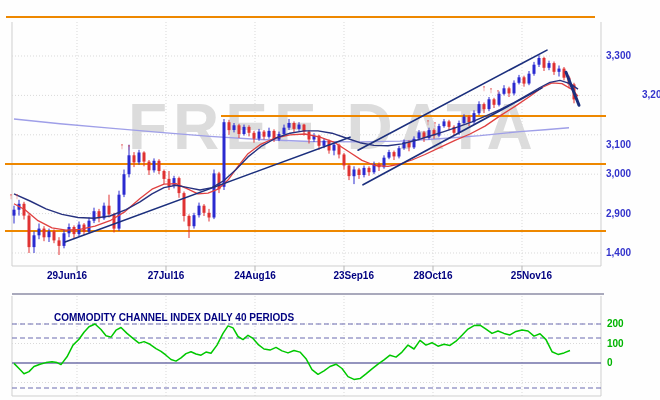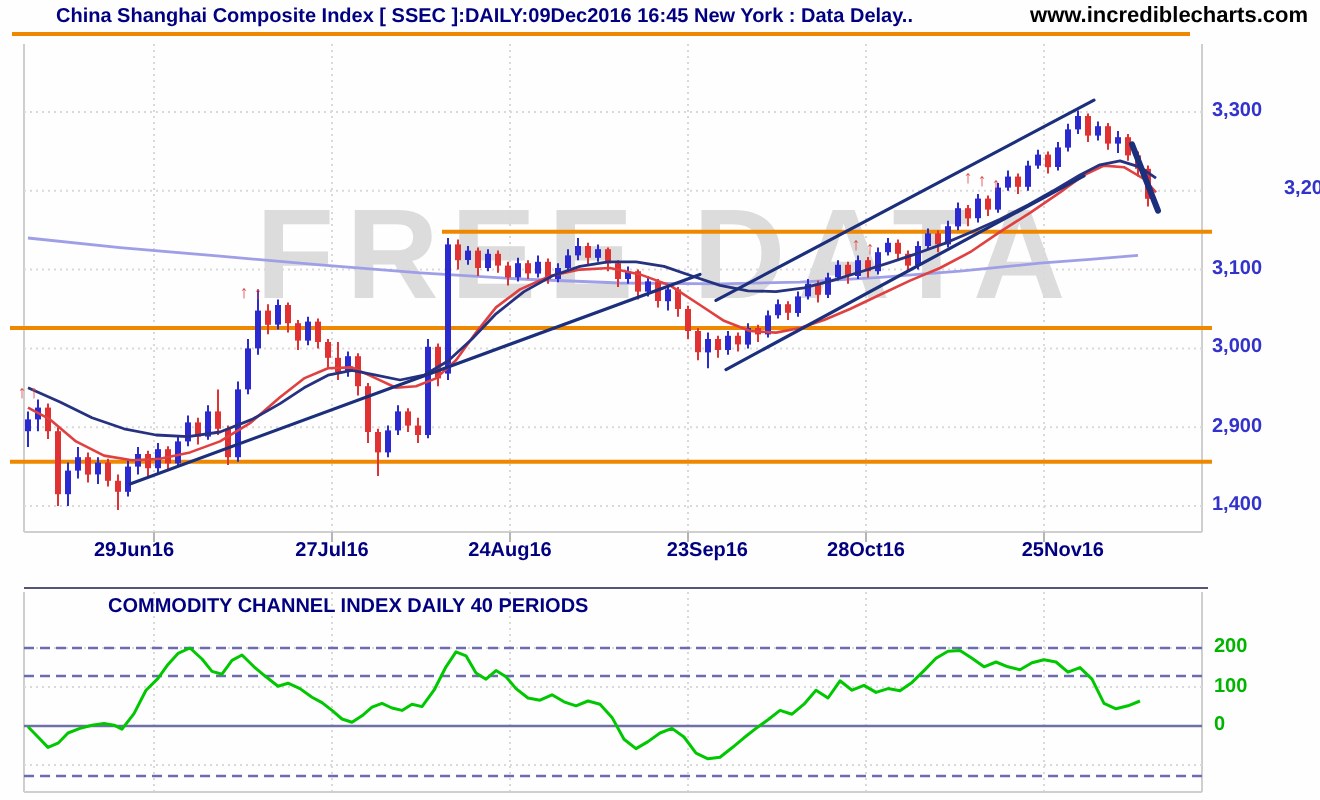--- a/index.html
+++ b/index.html
@@ -6,30 +6,26 @@
   .stage{position:relative;width:660px;height:400px;background:#fefefe;overflow:hidden;
          font-family:"Liberation Sans",sans-serif;}
   .titlebar{position:absolute;left:0;top:0;width:660px;height:18px;z-index:4;}
   .chart-title{position:absolute;left:28px;top:3px;font:bold 10px "Liberation Sans",sans-serif;color:#000080;white-space:nowrap;}
   .site-url{position:absolute;right:6px;top:2px;font:bold 11px "Liberation Sans",sans-serif;color:#000000;white-space:nowrap;}
   .watermark{position:absolute;left:128px;top:90px;z-index:1;font:bold 64px "Liberation Sans",sans-serif;
              color:#dcdcdc;letter-spacing:6px;white-space:nowrap;}
   #cv{position:absolute;left:0;top:0;z-index:2;}
   #labels{position:absolute;left:0;top:0;width:540px;height:400px;z-index:3;pointer-events:none;}
   .axlab{position:absolute;font:bold 10px "Liberation Sans",sans-serif;white-space:nowrap;}
-  .cci-header{position:absolute;left:14px;top:298px;font:bold 10px "Liberation Sans",sans-serif;color:#000080;z-index:3;padding-left:40px;}
+  .cci-header{position:absolute;left:14px;top:312px;font:bold 10px "Liberation Sans",sans-serif;color:#000080;z-index:3;padding-left:40px;}
 </style>
 </head>
 <body>
 
 <div class="stage">
-  <div class="titlebar">
-    <span class="chart-title">China Shanghai Composite Index [ SSEC ]:DAILY:09Dec2016 16:45 New York : Data Delay..</span>
-    <span class="site-url">www.incrediblecharts.com</span>
-  </div>
   <div class="watermark">FREE DATA</div>
   <svg id="cv" width="660" height="400">
       <line x1="6" y1="17" x2="595" y2="17" stroke="#ee8800" stroke-width="2"></line>
       <line x1="12" y1="22" x2="12" y2="266" stroke="#cfcfcf"></line>
       <line x1="601" y1="22" x2="601" y2="266" stroke="#cfcfcf"></line>
       <line x1="12" y1="266" x2="601" y2="266" stroke="#cfcfcf"></line>
       <line x1="12" x2="601" y1="56.0" y2="56.0" stroke="#d9d9d9" stroke-dasharray="1,2"></line>
       <line x1="12" x2="601" y1="95.4" y2="95.4" stroke="#d9d9d9" stroke-dasharray="1,2"></line>
       <line x1="12" x2="601" y1="134.8" y2="134.8" stroke="#d9d9d9" stroke-dasharray="1,2"></line>
       <line x1="12" x2="601" y1="174.2" y2="174.2" stroke="#d9d9d9" stroke-dasharray="1,2"></line>
@@ -308,21 +304,21 @@
       <line x1="12" x2="601" y1="324.0" y2="324.0" stroke="#6b6bb0" stroke-width="1.2" stroke-dasharray="5,3"></line>
       <line x1="12" x2="601" y1="338.0" y2="338.0" stroke="#6b6bb0" stroke-width="1.2" stroke-dasharray="5,3"></line>
       <line x1="12" x2="601" y1="388.0" y2="388.0" stroke="#6b6bb0" stroke-width="1.2" stroke-dasharray="5,3"></line>
       <line x1="12" x2="601" y1="363.0" y2="363.0" stroke="#7070a8" stroke-width="1.3"></line>
       <polyline points="14,363.4 19,368.5 24,373.7 29,371.6 34,366.5 40,364.2 46,362.6 52,361.8 57,362.6 61,364.6 67,356.8 73,345.1 79,339.2 84,332.2 89,326.7 95,324.0 101,329.5 106,335.7 111,337.1 116,330.2 121,327.5 127,333.4 133,338.4 139,343.1 144,341.6 150,344.3 156,348.6 161,351.3 166,355.2 171,359.5 176,361.1 181,357.9 186,353.6 191,351.7 196,354.0 201,355.2 206,352.1 211,353.3 217,345.1 223,333.4 228,325.9 233,327.9 238,336.5 243,339.6 248,335.3 253,338.4 258,344.3 264,349.0 270,350.1 276,347.4 282,350.9 288,352.9 294,350.5 300,352.1 306,358.7 312,369.6 318,374.3 324,370.8 330,366.5 336,364.2 342,368.5 348,376.6 354,379.4 360,378.6 366,373.9 372,368.9 378,364.2 384,359.9 390,355.2 396,357.1 402,352.1 408,345.1 414,349.0 420,340.4 426,345.1 432,342.7 438,346.2 444,344.3 450,345.4 456,341.2 462,335.3 468,329.1 474,325.6 480,325.2 486,329.1 492,333.4 498,331.0 504,333.4 510,334.9 516,331.4 522,329.9 528,331.0 534,336.1 540,333.8 546,339.6 552,351.7 558,354.4 564,352.9 570,350.5" fill="none" stroke="#00c800" stroke-width="1.5" stroke-linejoin="round"></polyline>
     </svg>
   <div class="cci-header">COMMODITY CHANNEL INDEX DAILY 40 PERIODS</div>
   <div id="labels">
       <div class="axlab" style="left:606px;top:50px;color:#3333cc;">3,300</div>
       <div class="axlab" style="left:642px;top:89px;color:#3333cc;text-align:center;">3,200</div>
-      <div class="axlab" style="left:606px;top:129px;color:#3333cc;">3,100</div>
+      <div class="axlab" style="left:606px;top:139px;color:#3333cc;">3,100</div>
       <div class="axlab" style="left:606px;top:168px;color:#3333cc;">3,000</div>
       <div class="axlab" style="left:606px;top:208px;color:#3333cc;">2,900</div>
       <div class="axlab" style="left:606px;top:247px;color:#3333cc;">1,400</div>
       <div class="axlab" style="left:47px;top:270px;width:60px;text-align:left;color:#000080;">29Jun16</div>
       <div class="axlab" style="left:136px;top:270px;width:60px;text-align:center;color:#000080;">27Jul16</div>
       <div class="axlab" style="left:225px;top:270px;width:60px;text-align:center;color:#000080;">24Aug16</div>
       <div class="axlab" style="left:314px;top:270px;width:60px;text-align:right;color:#000080;">23Sep16</div>
       <div class="axlab" style="left:403px;top:270px;width:60px;text-align:center;color:#000080;">28Oct16</div>
       <div class="axlab" style="left:492px;top:270px;width:60px;text-align:right;color:#000080;">25Nov16</div>
       <div class="axlab" style="left:607px;top:318px;color:#00b400;">200</div>

